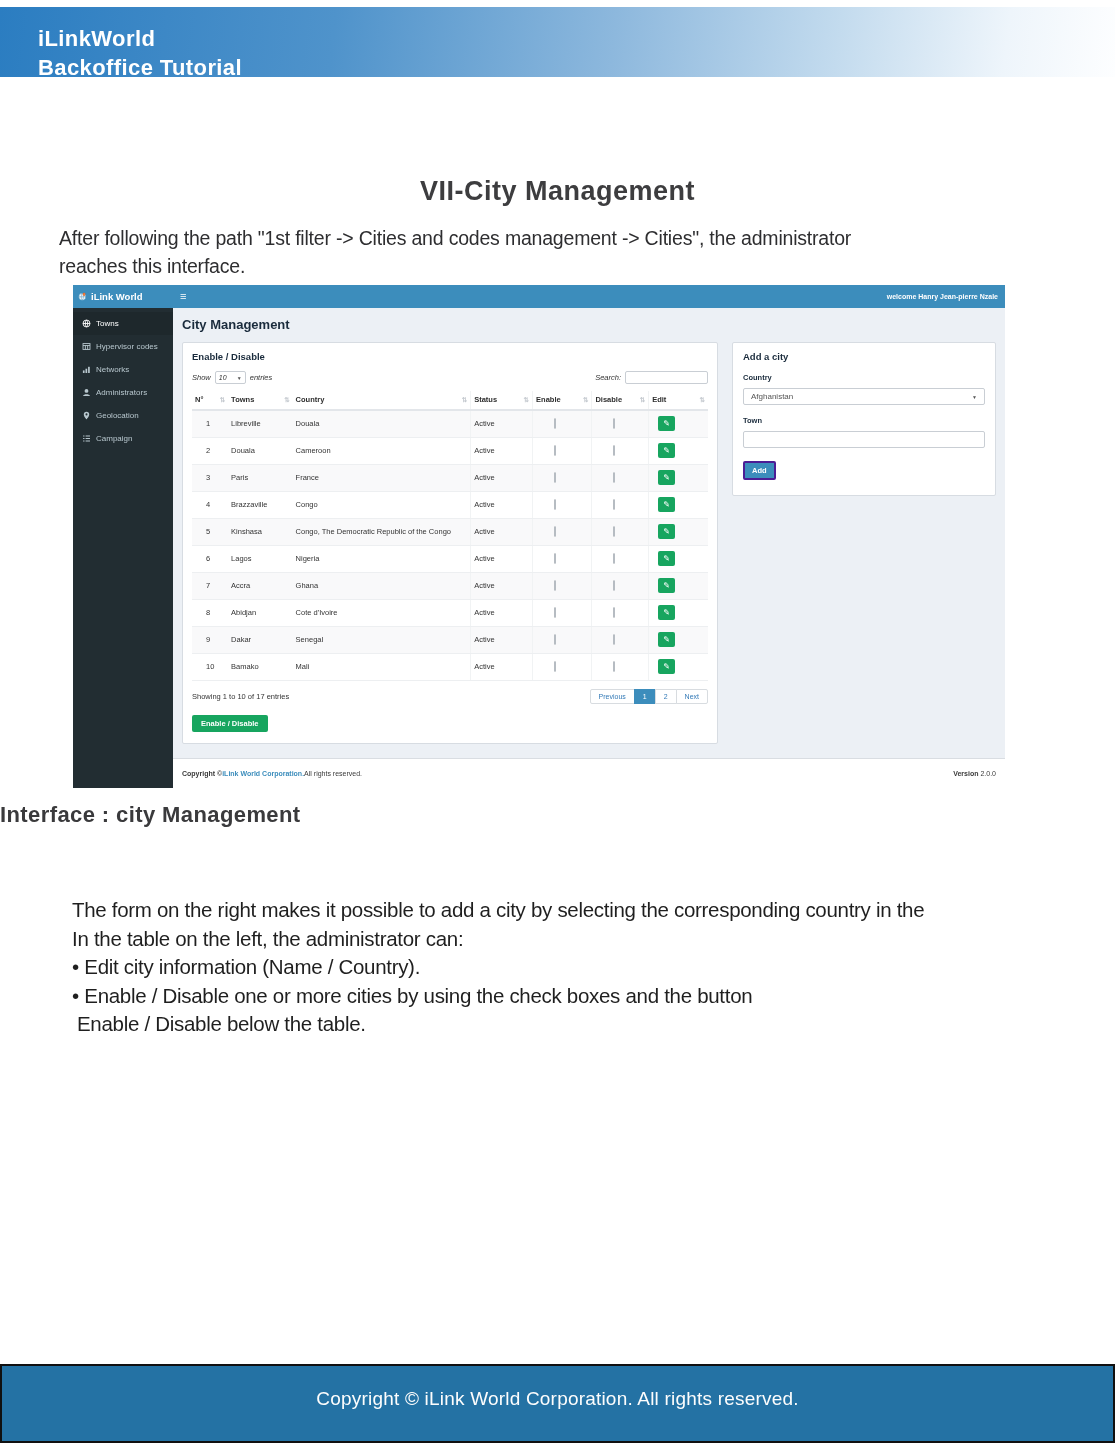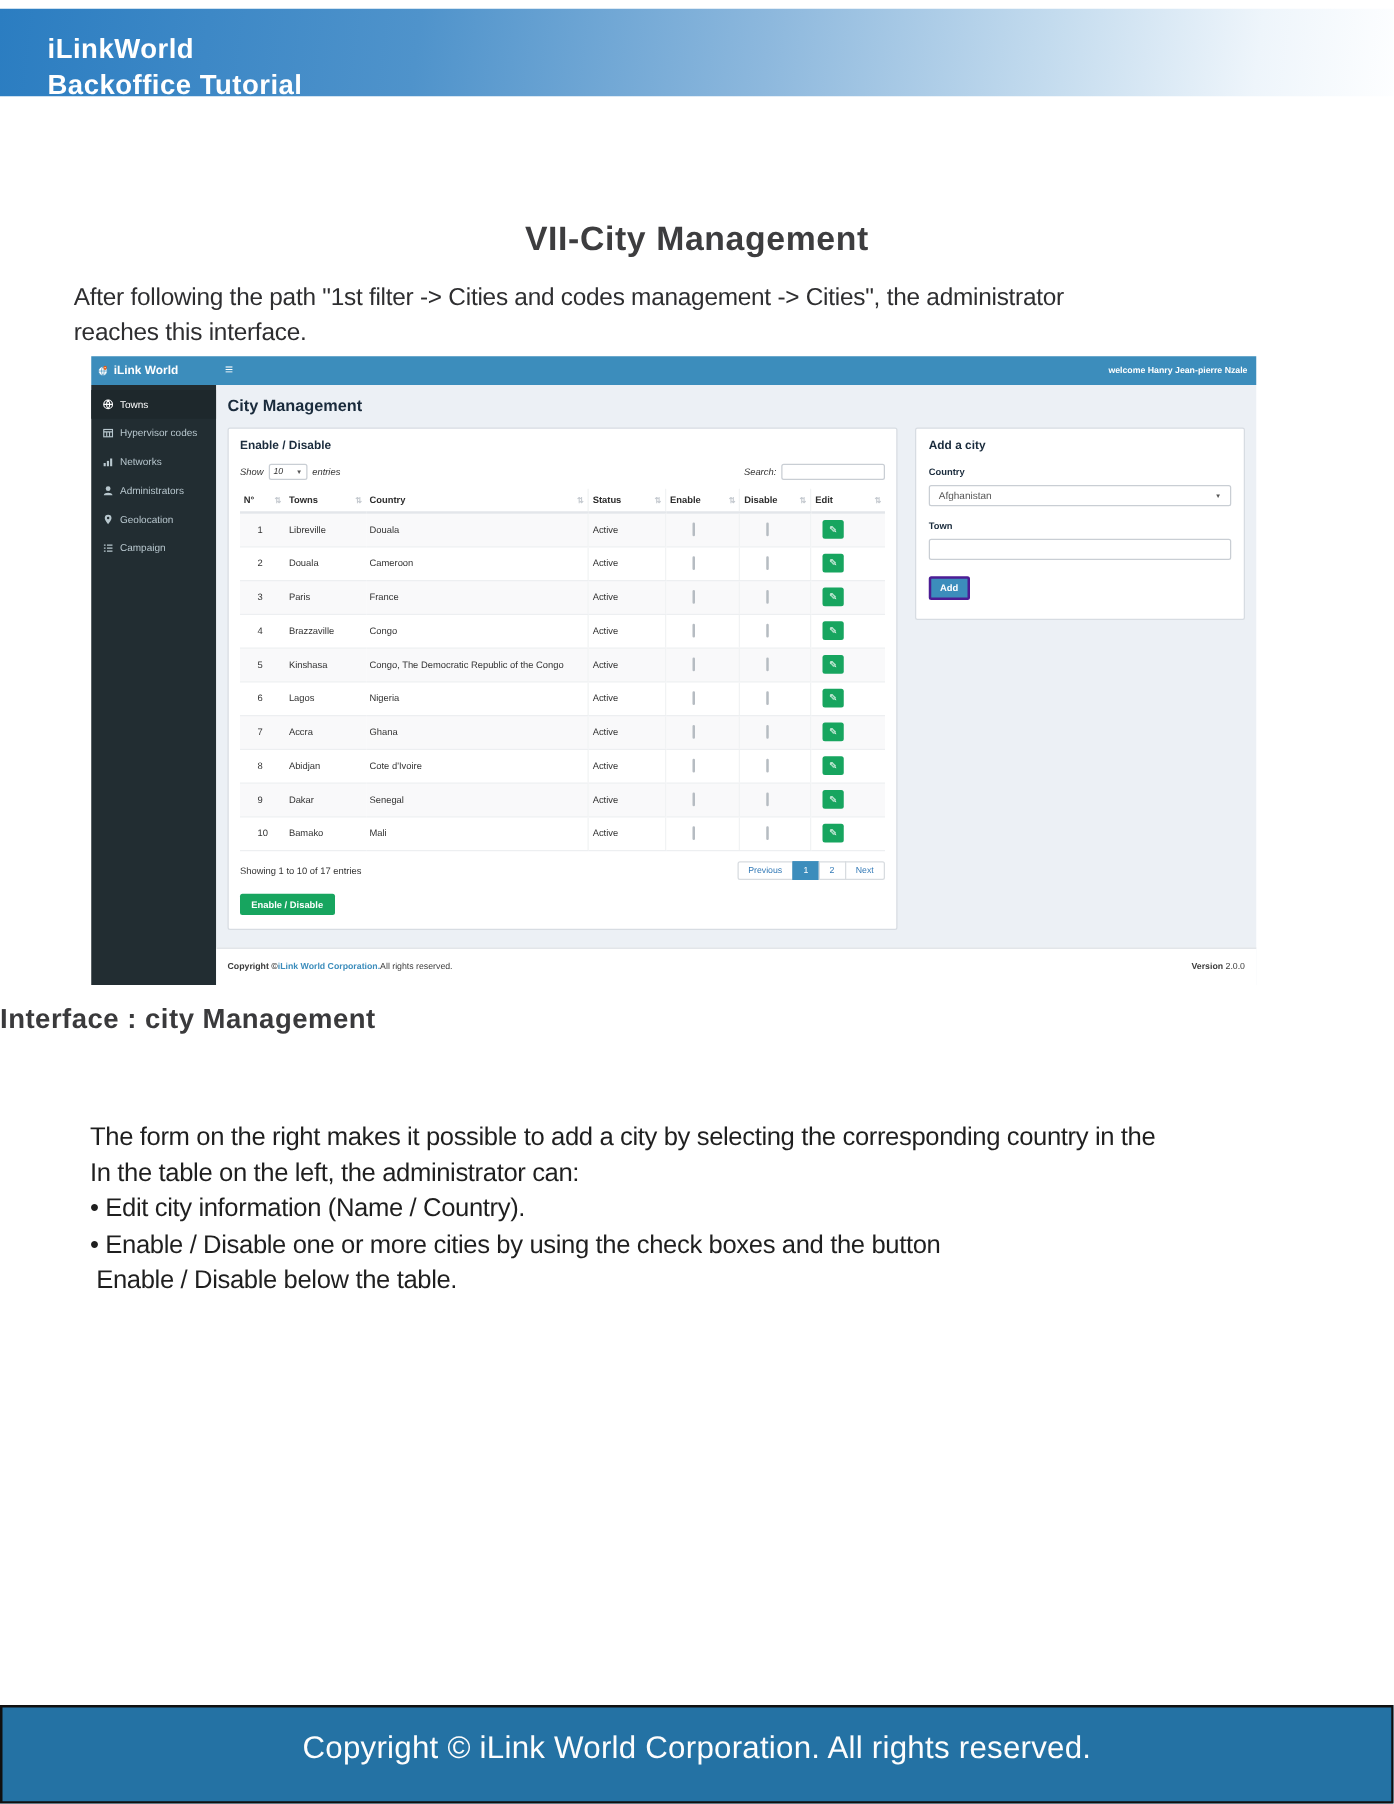--- a/index.html
+++ b/index.html
@@ -17,21 +17,21 @@
   .intro { position:absolute; left:59px; top:224px; width:1010px; font-size:19.5px;
     color:#2e2e30; line-height:28px; letter-spacing:-0.2px; }
   .caption { position:absolute; left:0; top:802px; width:1115px; text-align:left;
     font-size:22px; font-weight:bold; color:#3a3a3c; letter-spacing:.4px; }
   .bodytext { position:absolute; left:72px; top:896px; width:1000px; font-size:20.5px;
     color:#1f1f1f; line-height:28.5px; letter-spacing:-0.3px; }
   .bodytext .indent { padding-left:5px; }
   .bottom-bar { position:absolute; left:0; top:1364px; width:1115px; height:79px;
     background:#2472a4; border:2px solid #101010; display:flex; align-items:center;
     justify-content:center; padding-bottom:10px; }
-  .bottom-bar-text { color:#fdfdfd; font-size:25px; letter-spacing:.2px; }
+  .bottom-bar-text { color:#fdfdfd; font-size:19px; letter-spacing:.2px; }
 
   
   .shot { position:absolute; left:73px; top:285px; width:932px; height:503px; font-family:"Liberation Sans", sans-serif; }
   .s-topbar { height:23px; display:flex; background:#3c8dbc; }
   .s-logo { width:100px; display:flex; align-items:center; gap:4px; padding-left:5px; }
   .s-brand { color:#fff; font-size:9.5px; font-weight:bold; }
   .s-nav { flex:1; display:flex; align-items:center; padding:0 7px; color:#fff; }
   .s-menu { font-size:11px; line-height:1; cursor:pointer; }
   .s-welcome { margin-left:auto; font-size:7px; font-weight:bold; }
   .s-body { display:flex; height:480px; }

